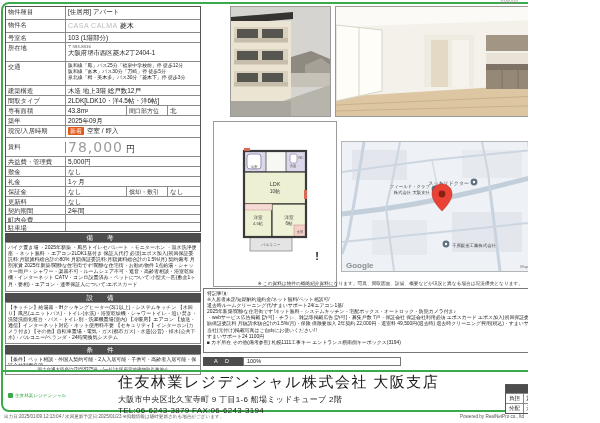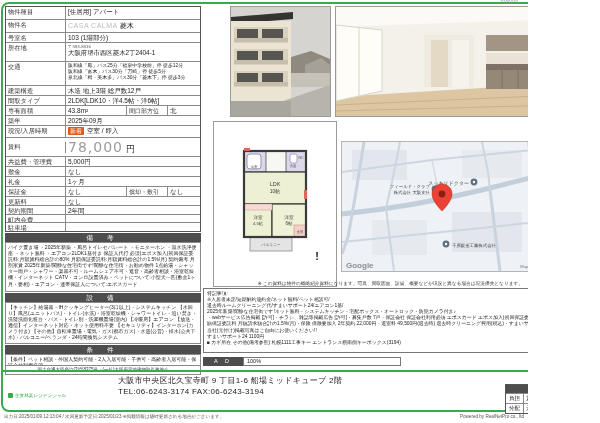--- a/index.html
+++ b/index.html
@@ -356,22 +356,23 @@
     <div class="ad-l">A D</div>
     <div class="ad-v">100%</div>
   </div>
 
   <div id="sep-line"></div>
   <div id="clogo">
     <span class="mark"></span>
     <span class="ltext">住友林業レジデンシャル</span>
   </div>
   <div id="company">
+    <div class="cname">住友林業レジデンシャル株式会社 大阪支店</div>
     <div class="caddr">大阪市中央区北久宝寺町 9 丁目1-6 船場ミッドキューブ 2階</div>
-    <div class="ctel">TEL:06-6243-3174 FAX:06-6243-3194</div>
+    <div class="ctel">TEL:06-6243-3879 FAX:06-6243-3194</div>
   </div>
 
   <div id="deal">
     <div id="deal-label">取引態様:貸主代理</div>
     <div class="fee">
       <div class="fee-h">手数料</div>
       <div class="fee-r">
         <div class="fee-l">負担</div>
         <div class="fee-v">貸主:0% 借主:100%</div>
       </div>

